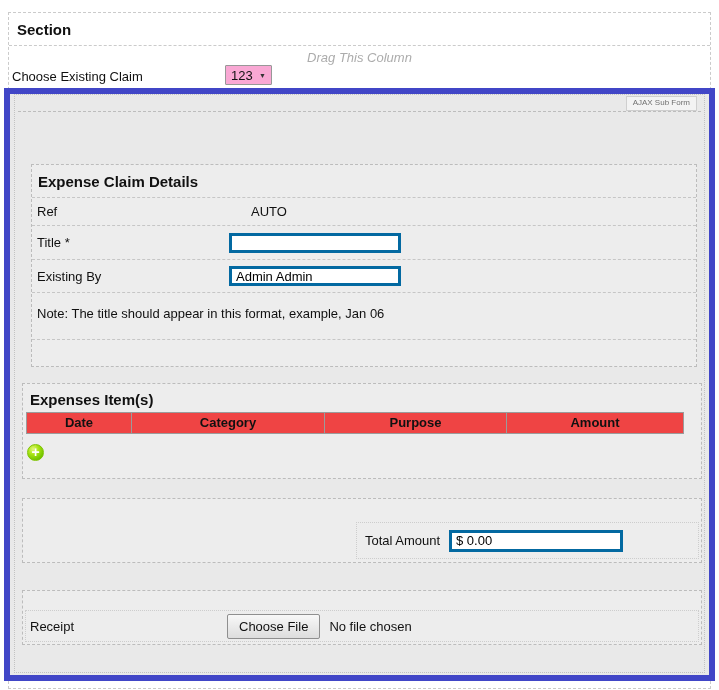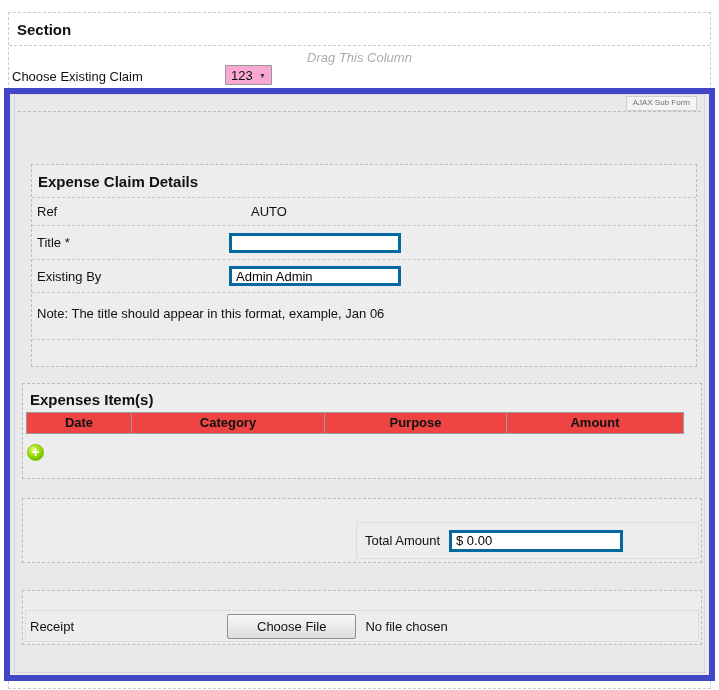--- a/index.html
+++ b/index.html
@@ -60,21 +60,21 @@
   .total-box { position:absolute; left:333px; right:2px; top:23px; height:37px;
     border:1px dotted #cdcdcd; display:flex; align-items:center; }
   .lbl2 { padding-left:8px; width:92px; font-size:13px; flex-shrink:0; }
   .total-input { width:174px; height:22px; }
 
   .fs4 { left:12px; top:496px; width:680px; height:55px; }
   .receipt-box { position:absolute; left:2px; right:2px; top:19px; height:32px;
     border:1px dotted #cdcdcd; display:flex; align-items:center; }
   .lbl3 { padding-left:4px; width:201px; font-size:13px; flex-shrink:0; }
   .filectl { display:flex; align-items:center; }
-  .file-btn { height:25px; padding:0 29px; border:1px solid #8f8f8f; border-radius:2px;
+  .file-btn { height:25px; padding:0 11px; border:1px solid #8f8f8f; border-radius:2px;
     background:linear-gradient(#f8f8f8, #ddd); font-size:13px; color:#111;
     font-family:"Liberation Sans", sans-serif; cursor:pointer; }
   .file-status { margin-left:9px; font-size:13px; }
 </style>
 </head>
 <body>
 
 <div class="page-container">
   <div class="section-header">
     <span>Section</span>

